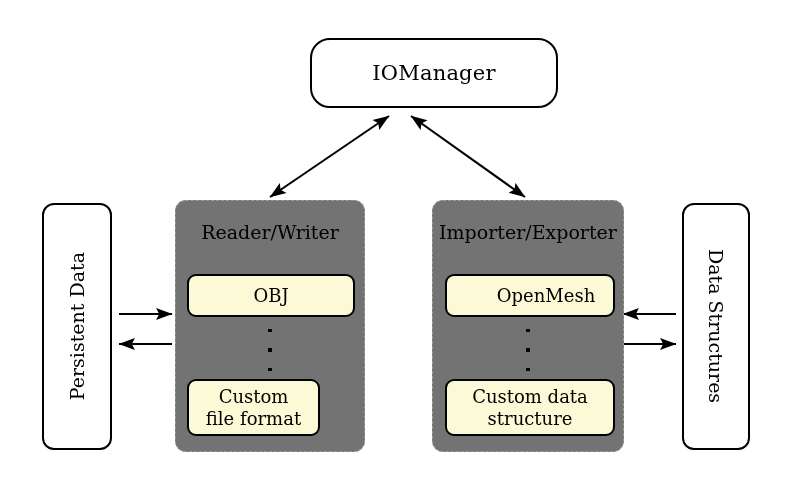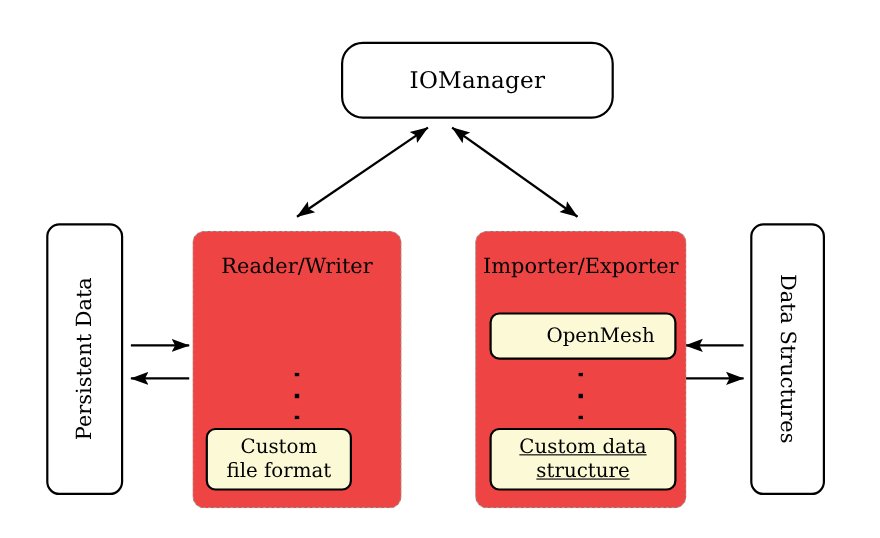--- a/index.html
+++ b/index.html
@@ -88,22 +88,21 @@
     font-size: 19px;
     white-space: nowrap;
   }
 
   
   .group-panel {
     position: absolute;
     box-sizing: border-box;
     border: 1.6px dashed #9b9b93;
     border-radius: 11px;
-    background: #ef4444;
-    margin-top: 10px;
+    background: #737373;
   }
   #reader-writer-panel {
     left: 175px;
     top: 200px;
     width: 190px;
     height: 252px;
   }
   #importer-exporter-panel {
     left: 432px;
     top: 200px;
@@ -134,21 +133,21 @@
   }
   .inner-label {
     font-size: 18px;
     line-height: 1.2;
     white-space: pre-line;
   }
 
   #obj-node        { left: 11px;  top: 73px;  width: 168px; height: 43px; }
   #custom-file-node{ left: 11px;  top: 178px; width: 133px; height: 57px; }
   #openmesh-node   { left: 12px;  top: 73px;  width: 170px; height: 43px; padding-left: 32px; }
-  #custom-data-node{ left: 12px;  top: 178px; width: 170px; height: 57px; text-decoration: underline; }
+  #custom-data-node{ left: 12px;  top: 178px; width: 170px; height: 57px; }
 
   
   .vdots {
     position: absolute;
     left: 0; right: 0;
     top: 128px;
     height: 42px;
     display: flex;
     flex-direction: column;
     align-items: center;
@@ -197,20 +196,23 @@
     <span class="vertical-label-ccw">Persistent Data</span>
   </div>
 
   <div class="node side-node" id="data-structures-node">
     <span class="vertical-label-cw">Data Structures</span>
   </div>
 
   <div class="group-panel" id="reader-writer-panel">
     <div class="group-title">Reader/Writer</div>
 
+    <div class="inner-node" id="obj-node">
+      <span class="inner-label">OBJ</span>
+    </div>
 
     <div class="vdots">
       <span></span>
       <span></span>
       <span></span>
     </div>
 
     <div class="inner-node" id="custom-file-node">
       <span class="inner-label">Custom
 file format</span>

